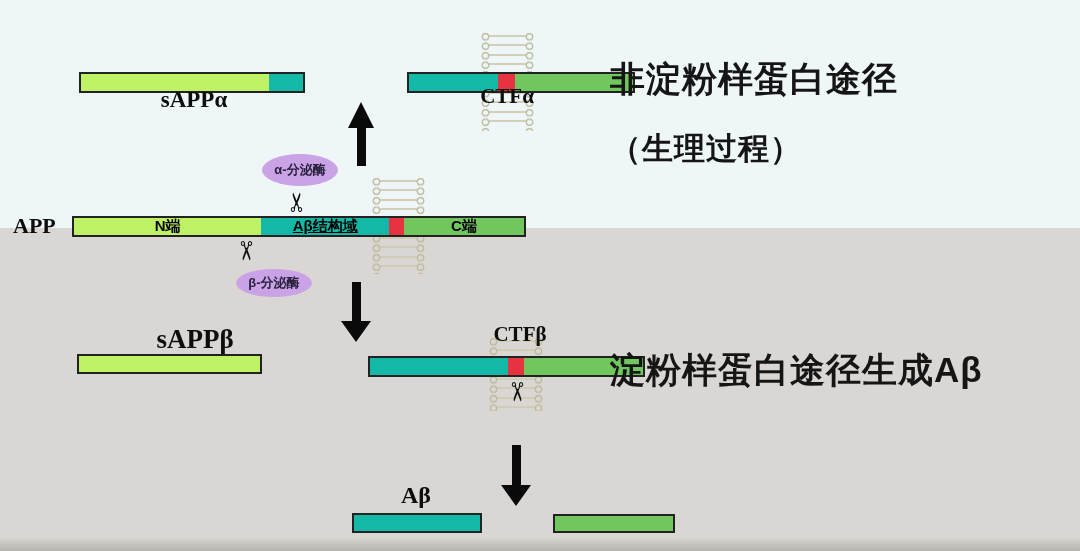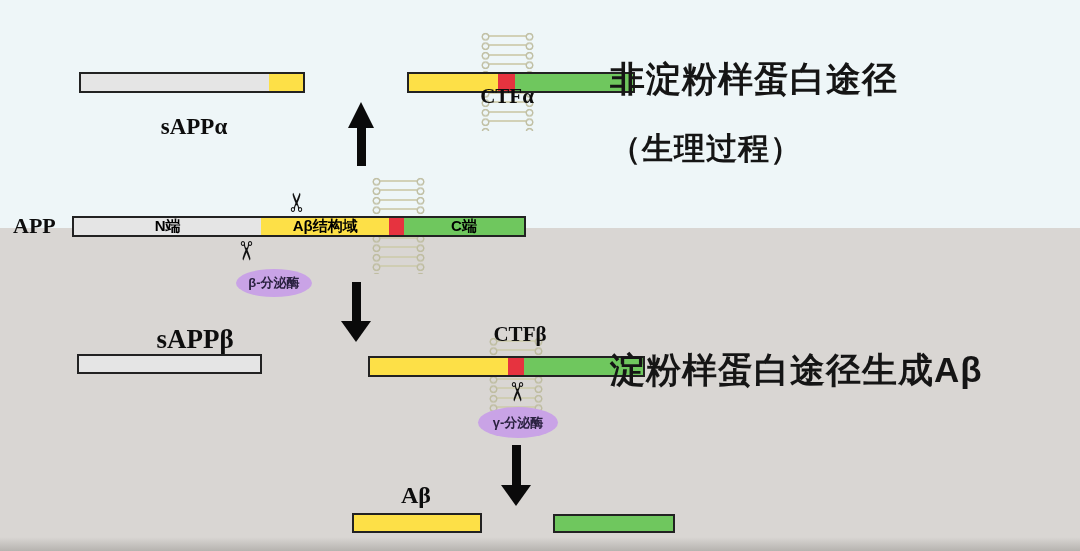--- a/index.html
+++ b/index.html
@@ -19,22 +19,22 @@
     background-size:9px 9.5px; background-repeat:repeat-y; }
   .mem-col.left { left:0; } .mem-col.right { right:0; }
   .mem-tails { position:absolute; left:8px; right:8px; top:3px; bottom:3px;
     background-image:repeating-linear-gradient(to bottom, #cfcdb0 0 1.6px, rgba(0,0,0,0) 1.6px 9.5px); }
 
   
   .bar { position:absolute; display:flex; align-items:stretch; border:2px solid #222;
     box-sizing:border-box; z-index:2; }
   .seg { display:flex; align-items:center; justify-content:center;
     font-weight:bold; font-size:15px; color:#000; white-space:nowrap; overflow:hidden; }
-  .c-blue   { background:#e5e5e5; }
-  .c-orange { background:#fde047; }
+  .c-blue   { background:#bef264; }
+  .c-orange { background:#14b8a6;text-decoration:underline; }
   .c-red    { background:#e6333f; }
   .c-green  { background:#6fc75e; }
 
   
   .mol-label { position:absolute; z-index:3; font-family:"Liberation Serif", serif;
     font-weight:bold; color:#0d0d0d; text-align:center; }
 
   
   .enzyme { position:absolute; z-index:3; background:#c9a3e6; border-radius:50%;
     display:flex; align-items:center; justify-content:center;
@@ -81,34 +81,37 @@
   <div class="membrane" style="left:489px; top:337px; width:54px; height:74px">
     <div class="mem-tails"></div>
     <div class="mem-col left"></div>
     <div class="mem-col right"></div>
   </div>
 
   <div class="bar" style="left:79px; top:72px; width:226px; height:21px">
     <div class="seg c-blue" style="flex:191"></div>
     <div class="seg c-orange" style="flex:35"></div>
   </div>
-  <div class="mol-label" style="left:132px; top:114px; width:124px; font-size:23px">sAPPα</div>
+  <div class="mol-label" style="left:132px; top:87px; width:124px; font-size:23px">sAPPα</div>
 
   <div class="bar" style="left:407px; top:72px; width:228px; height:21px">
     <div class="seg c-orange" style="flex:91"></div>
     <div class="seg c-red" style="flex:17"></div>
     <div class="seg c-green" style="flex:120"></div>
   </div>
   <div class="mol-label" style="left:457px; top:84px; width:100px; font-size:21px">CTFα</div>
 
   <div class="arrow" style="left:348px; top:102px; width:26px; height:64px">
     <div class="head-up"></div>
     <div class="arrow-shaft"></div>
   </div>
 
+  <div class="enzyme" style="left:262px; top:154px; width:76px; height:32px">
+    <span>α-分泌酶</span>
+  </div>
   <div class="scissors point-down" style="left:282px; top:187px">✂</div>
 
   <div class="mol-label" style="left:13px; top:213px; width:70px; font-size:22px; text-align:left">APP</div>
   <div class="bar" style="left:72px; top:216px; width:454px; height:21px">
     <div class="seg c-blue" style="flex:189">N端</div>
     <div class="seg c-orange" style="flex:129">Aβ结构域</div>
     <div class="seg c-red" style="flex:15"></div>
     <div class="seg c-green" style="flex:121">C端</div>
   </div>
 
@@ -128,23 +131,20 @@
   </div>
 
   <div class="mol-label" style="left:470px; top:322px; width:100px; font-size:21px">CTFβ</div>
   <div class="bar" style="left:368px; top:356px; width:277px; height:21px">
     <div class="seg c-orange" style="flex:140"></div>
     <div class="seg c-red" style="flex:16"></div>
     <div class="seg c-green" style="flex:121"></div>
   </div>
 
   <div class="scissors point-up" style="left:502px; top:377px">✂</div>
-  <div class="enzyme" style="left:478px; top:407px; width:80px; height:31px">
-    <span>γ-分泌酶</span>
-  </div>
 
   <div class="arrow" style="left:501px; top:445px; width:30px; height:61px">
     <div class="arrow-shaft"></div>
     <div class="head-down"></div>
   </div>
 
   <div class="mol-label" style="left:366px; top:482px; width:100px; font-size:24px">Aβ</div>
   <div class="bar" style="left:352px; top:513px; width:130px; height:20px">
     <div class="seg c-orange" style="flex:1"></div>
   </div>

